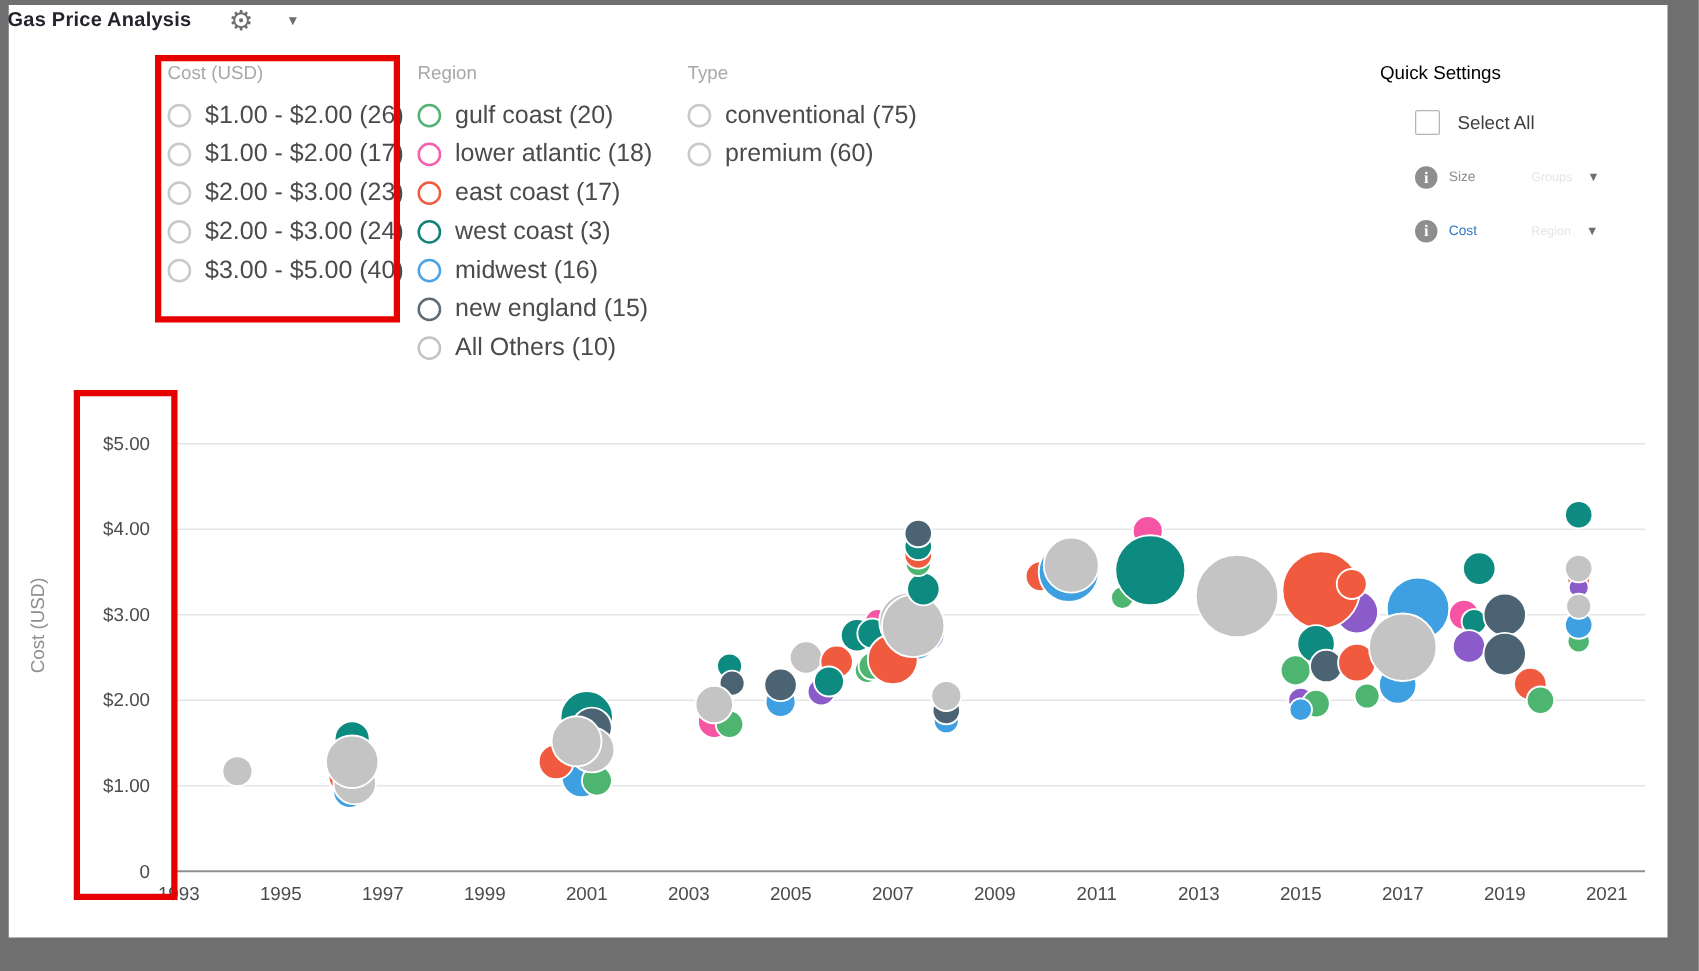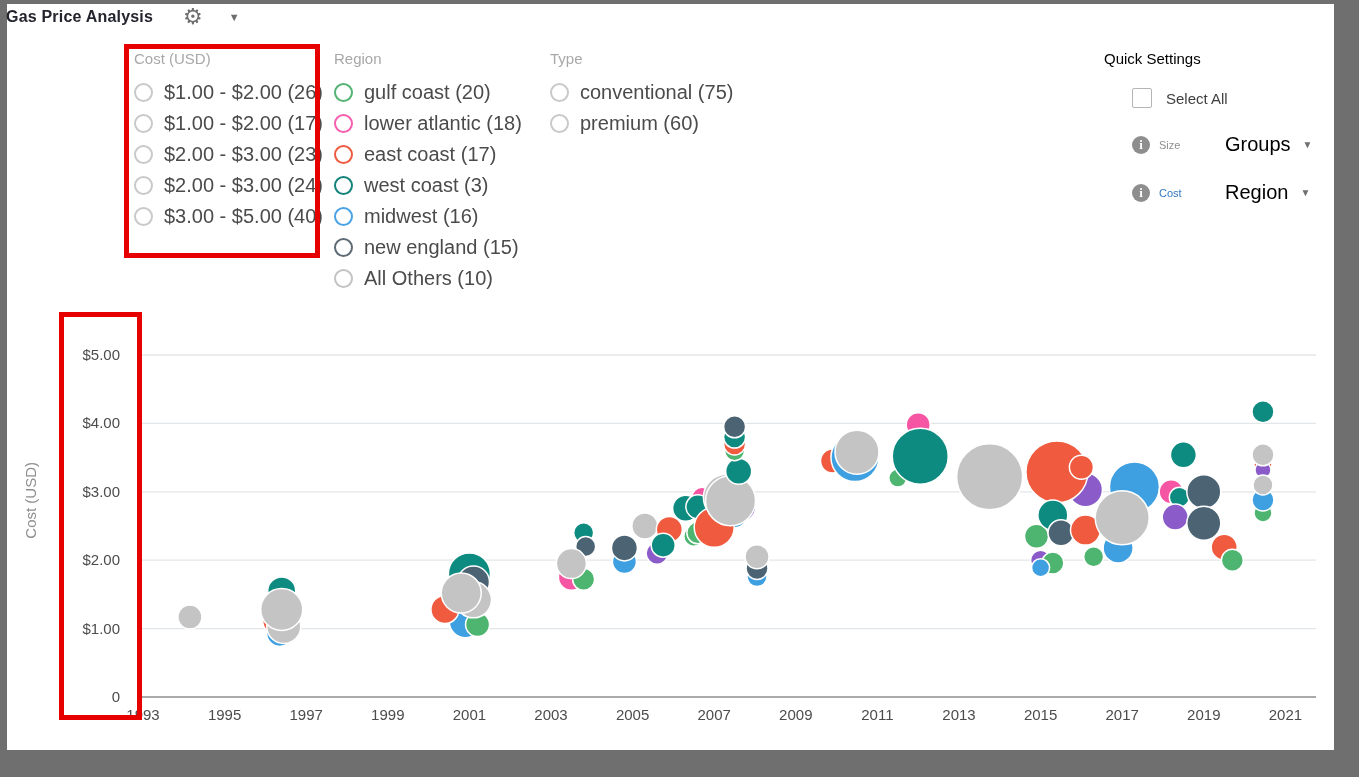--- a/index.html
+++ b/index.html
@@ -37,21 +37,21 @@
   .selectall-row{margin-top:21px;}
   .checkbox{width:20px;height:20px;border:1px solid #b5b5b5;border-radius:2px;background:#fff;box-sizing:border-box;cursor:pointer;}
   .selectall-label{margin-left:14px;font-size:15px;color:#3f3f3f;}
   .enc-row{margin-top:25px;}
   .info-icon{
     width:18px;height:18px;border-radius:50%;background:#8e8e8e;color:#fff;
     font-size:13px;font-weight:bold;display:flex;align-items:center;justify-content:center;
     font-family:"Liberation Serif","DejaVu Serif",serif;flex:0 0 auto;cursor:pointer;
   }
   .enc-label{margin-left:9px;font-size:11px;color:#8e8e8e;width:66px;}
-  .enc-value{font-size:20px;color:#000000;cursor:pointer;}
+  .enc-value{font-size:10px;color:#e5e5e5;cursor:pointer;}
   .dd-caret{margin-left:12px;font-size:10px;color:#6f6f6f;cursor:pointer;}
   
   #chart-svg{position:absolute;left:0;top:0;z-index:2;}
   .y-axis-title{
     position:absolute;left:22px;top:462px;z-index:3;
     writing-mode:vertical-rl;transform:rotate(180deg);
     font-size:15px;color:#8f8f8f;
   }
   
   .annotation-box{position:absolute;border:5px solid #e60000;box-sizing:border-box;z-index:10;background:transparent;pointer-events:none;}

